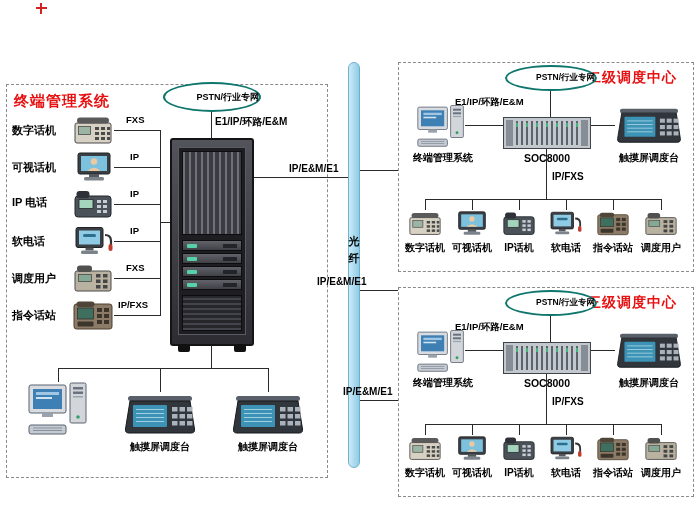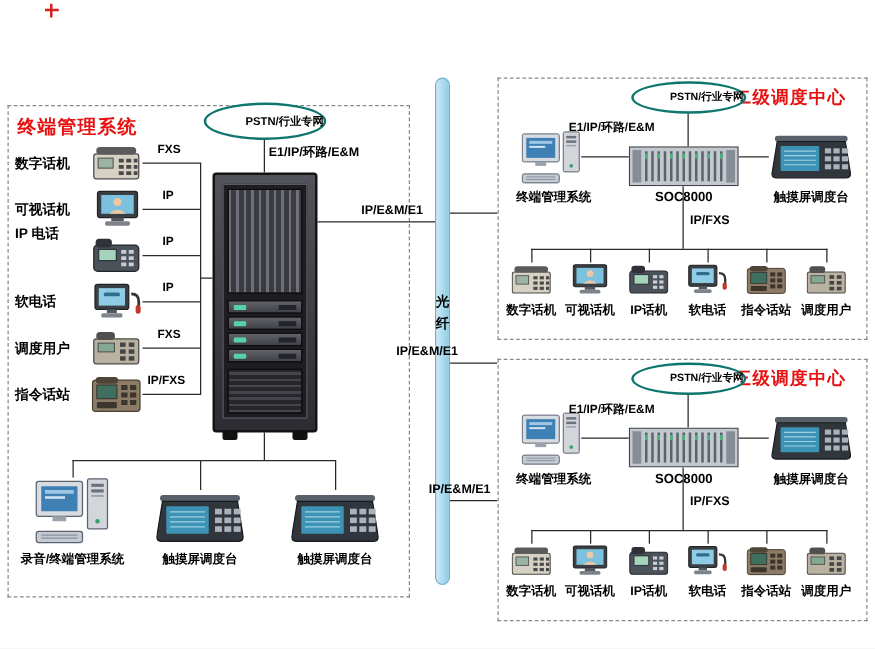--- a/index.html
+++ b/index.html
@@ -199,21 +199,21 @@
   <div class="lbl" style="left:126px;top:114px;font-size:9.5px">FXS</div>
   <div class="hline" style="left:114px;top:130px;width:46px"></div>
 
   <div class="lbl" style="left:12px;top:160px;font-size:11px">可视话机</div>
   <svg class="icon" style="left:76px;top:152px" width="36" height="30">
       <use href="#ic-videophone"></use>
     </svg>
   <div class="lbl" style="left:130px;top:151px;font-size:9.5px">IP</div>
   <div class="hline" style="left:114px;top:167px;width:46px"></div>
 
-  <div class="lbl" style="left:12px;top:179px;font-size:11px">IP 电话</div>
+  <div class="lbl" style="left:12px;top:195px;font-size:11px">IP 电话</div>
   <svg class="icon" style="left:74px;top:190px" width="38" height="28">
       <use href="#ic-ipphone"></use>
     </svg>
   <div class="lbl" style="left:130px;top:188px;font-size:9.5px">IP</div>
   <div class="hline" style="left:114px;top:204px;width:46px"></div>
 
   <div class="lbl" style="left:12px;top:234px;font-size:11px">软电话</div>
   <svg class="icon" style="left:75px;top:226px" width="38" height="30">
       <use href="#ic-softphone"></use>
     </svg>
@@ -239,21 +239,20 @@
 
   <div class="vline" style="left:211px;top:346px;height:22px"></div>
   <div class="hline" style="left:58px;top:368px;width:210px"></div>
   <div class="vline" style="left:58px;top:368px;height:14px"></div>
   <div class="vline" style="left:160px;top:368px;height:24px"></div>
   <div class="vline" style="left:268px;top:368px;height:24px"></div>
 
   <svg class="icon" style="left:28px;top:380px" width="60" height="56">
       <use href="#ic-computer"></use>
     </svg>
-  <div class="lbl ctr" style="left:2px;top:440px;width:112px;font-size:10px">录音/终端管理系统</div>
 
   <svg class="icon" style="left:125px;top:392px" width="70" height="44">
       <use href="#ic-console"></use>
     </svg>
   <div class="lbl ctr" style="left:122px;top:440px;width:76px;font-size:10px">触摸屏调度台</div>
 
   <svg class="icon" style="left:233px;top:392px" width="70" height="44">
       <use href="#ic-console"></use>
     </svg>
   <div class="lbl ctr" style="left:230px;top:440px;width:76px;font-size:10px">触摸屏调度台</div>

